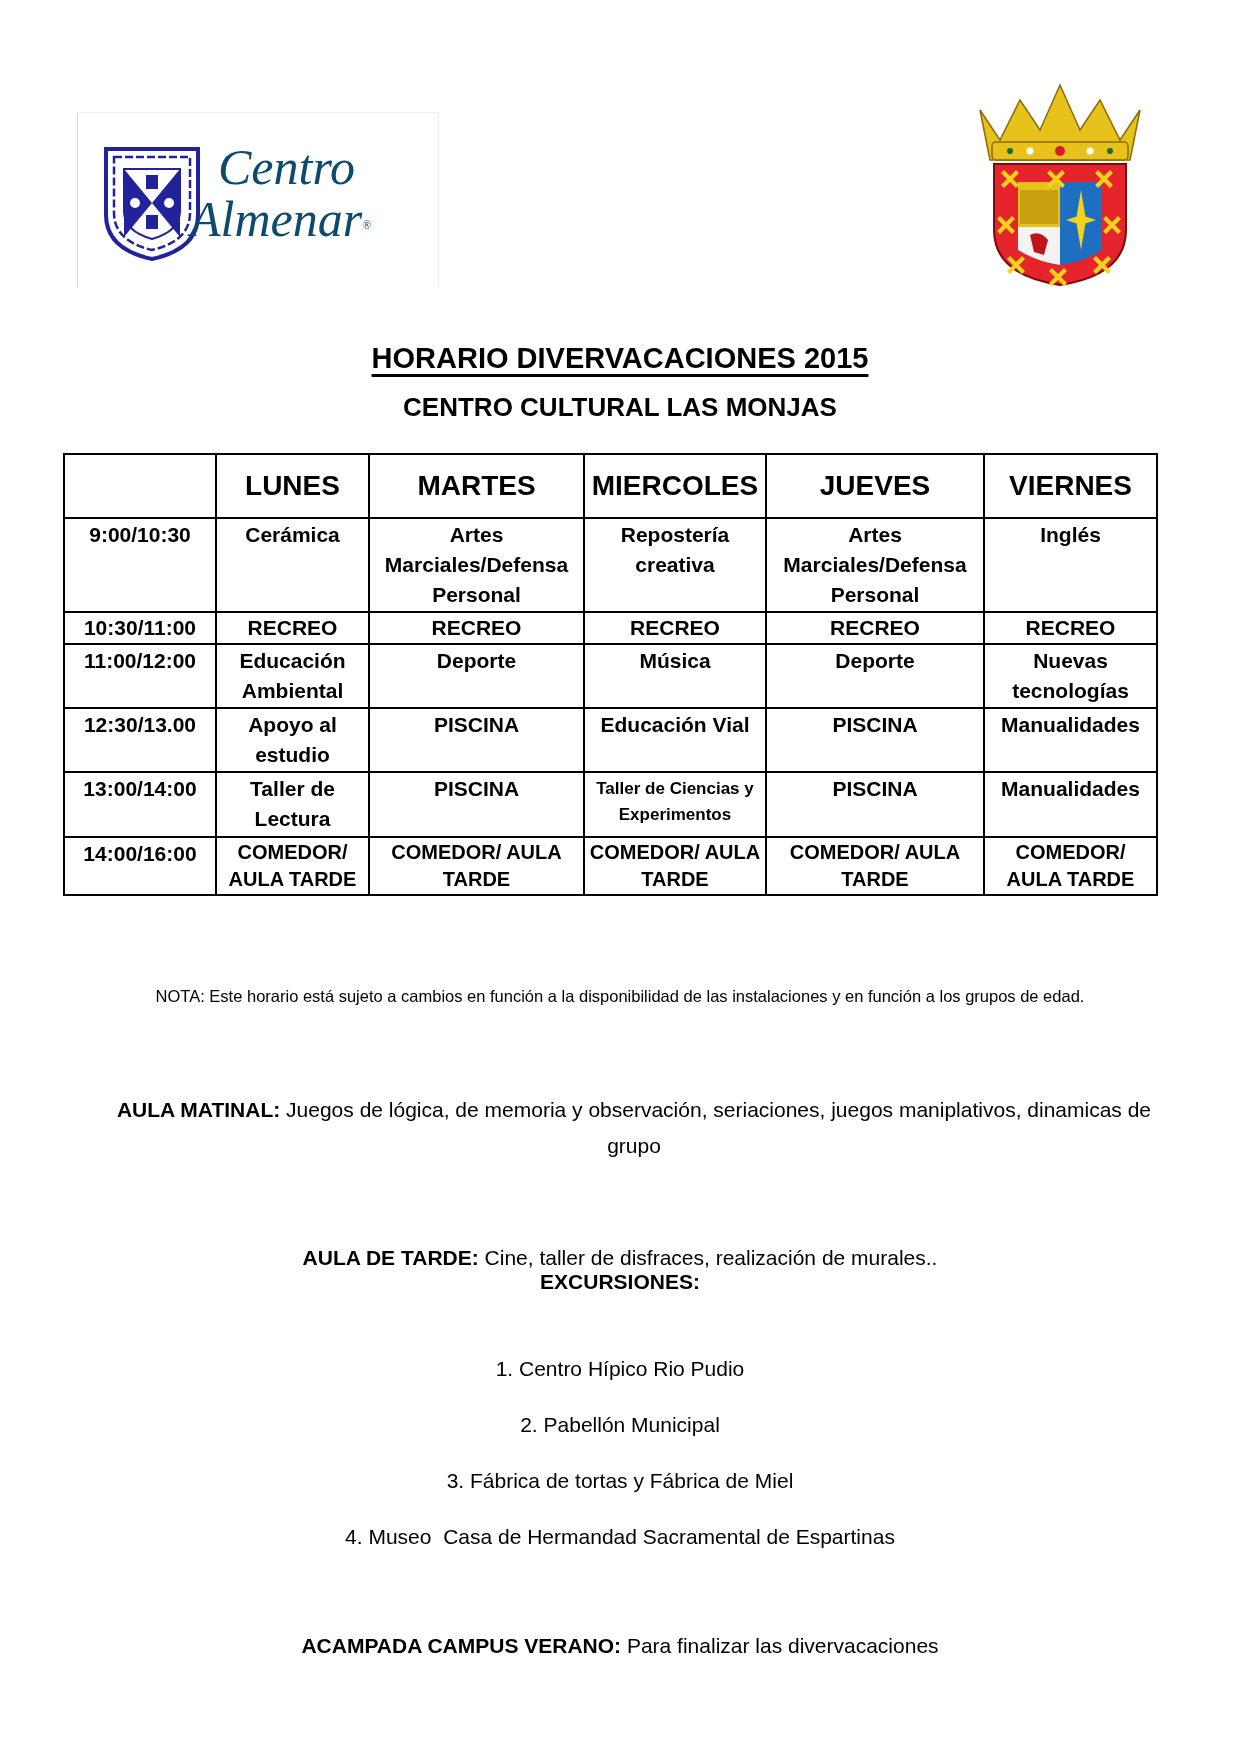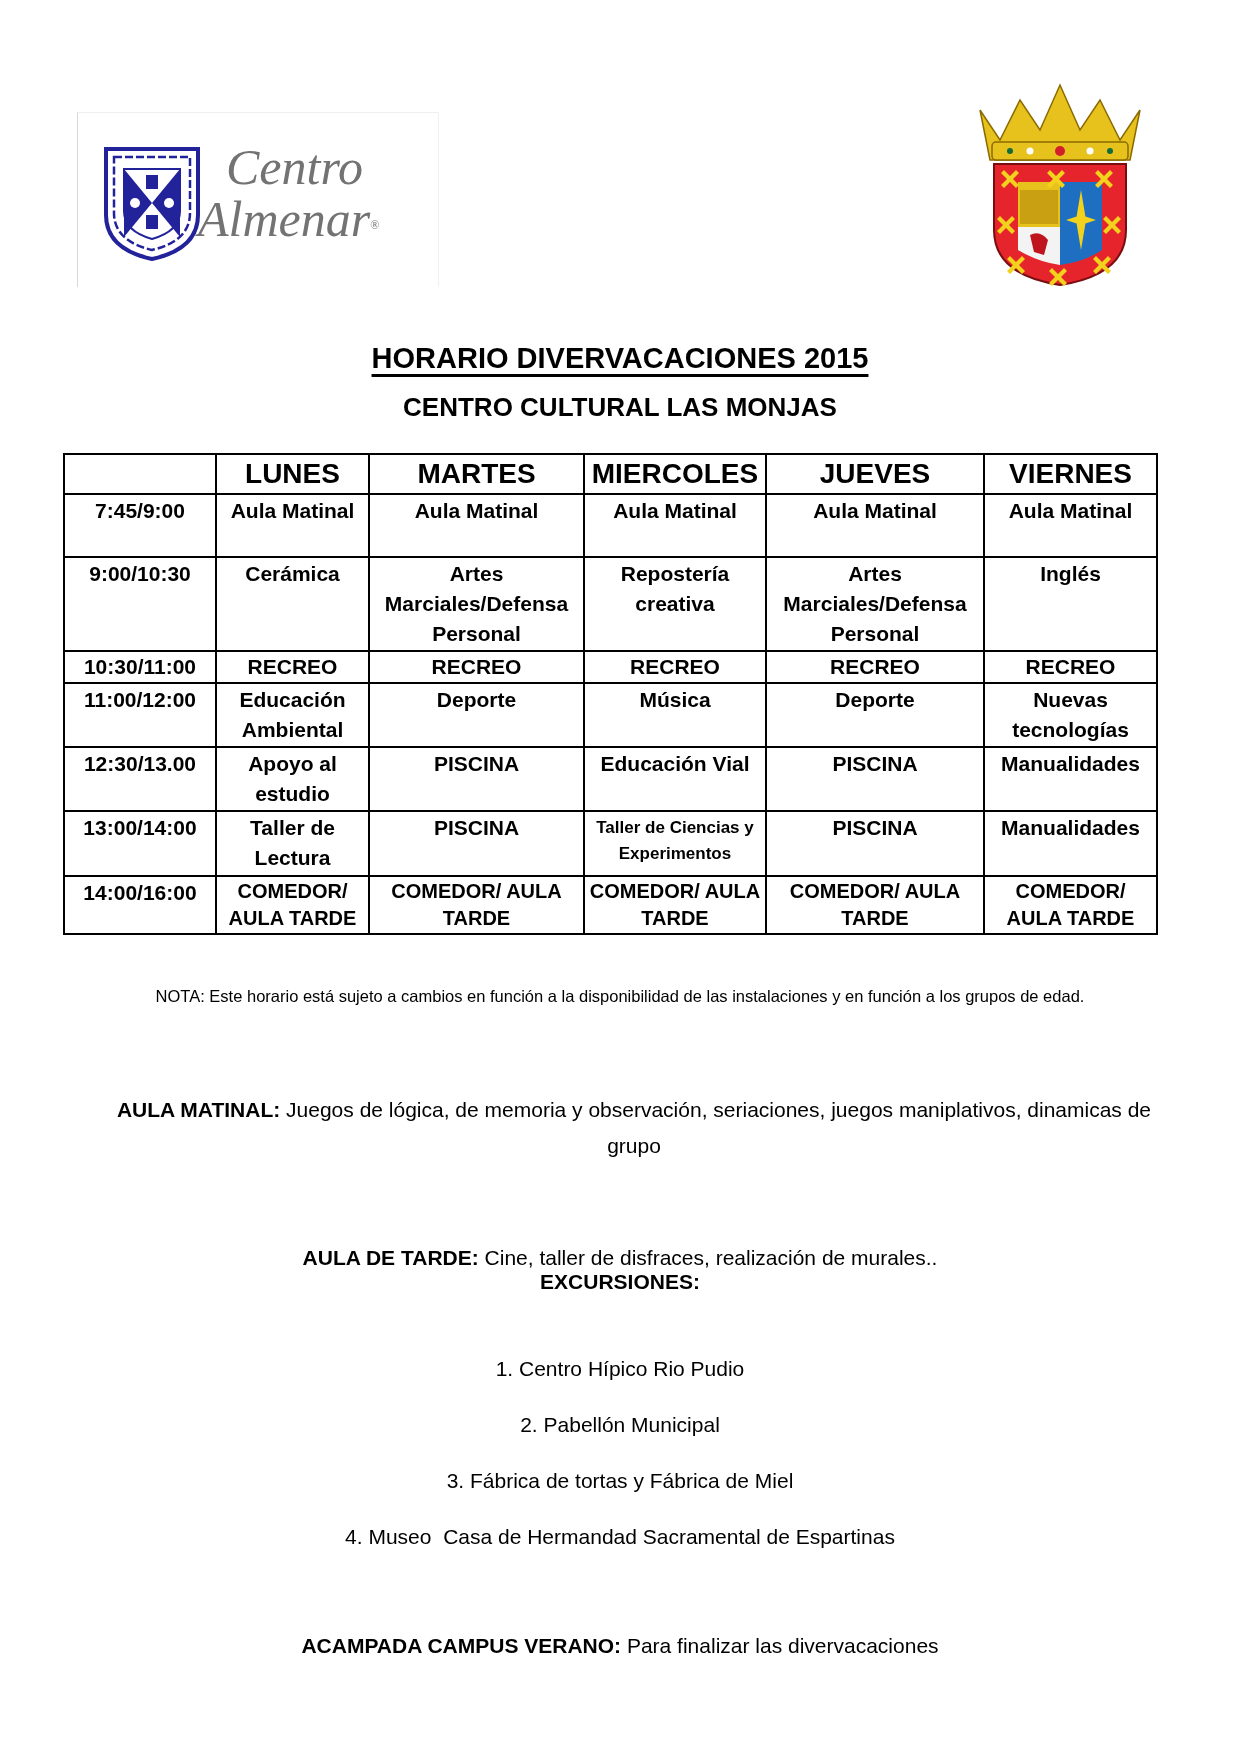--- a/index.html
+++ b/index.html
@@ -3,37 +3,37 @@
 <meta charset="utf-8">
 <style>
   html, body { margin: 0; padding: 0; background: #ffffff; }
   body { width: 1240px; height: 1754px; position: relative; overflow: hidden;
          font-family: "Liberation Sans", sans-serif; color: #000; }
 
   
   .logo-left { position: absolute; left: 77px; top: 112px; width: 362px; height: 175px;
                border-left: 1px solid #d8d8d8; border-top: 1px solid #f0f0f0; border-right: 1px solid #f0f0f0; box-sizing: border-box; }
   .logo-left svg { position: absolute; left: 24px; top: 32px; }
-  .logo-text { position: absolute; left: 120px; top: 28px; color: #737373;
+  .logo-text { position: absolute; left: 112px; top: 28px; color: #0c4a6e;
                font-family: "Liberation Serif", serif; font-style: italic; font-size: 50px; line-height: 52px; }
   .logo-text .l1 { display: block; padding-left: 28px; }
   .logo-text .l2 { display: block; }
   .logo-text sup { font-size: 12px; font-style: normal; vertical-align: top; position: relative; top: 6px; }
   .logo-right { position: absolute; left: 960px; top: 70px; width: 200px; height: 220px; }
 
   
   .title { position: absolute; left: 0; width: 1240px; top: 318px; text-align: center;
            font-weight: bold; font-size: 29px; text-decoration: underline; text-decoration-thickness: 3px; text-underline-offset: 6px; margin-top: 24px; }
   .subtitle { position: absolute; left: 0; width: 1240px; top: 392px; text-align: center;
               font-weight: bold; font-size: 26px; }
 
   
   table.sched { position: absolute; left: 63px; top: 453px; width: 1093px; border-collapse: collapse; table-layout: fixed; }
   table.sched th, table.sched td { border: 2px solid #000; text-align: center; vertical-align: top; padding: 1px 2px; font-weight: bold; }
-  table.sched th { font-size: 28px; height: 38px; line-height: 38px; padding: 0 2px; }
+  table.sched th { font-size: 28px; height: 38px; line-height: 38px; padding: 12px 2px; }
   table.sched td { font-size: 21px; line-height: 30px; }
   table.sched td.time { font-size: 21px; }
   table.sched td.small { font-size: 17px; line-height: 26px; padding-top: 3px; margin-top: 18px; }
   table.sched td.comedor { font-size: 20px; line-height: 27px; }
   tr.r-1 td { height: 59px; }
   tr.r-2 td { height: 89px; }
   tr.r-3 td { height: 28px; line-height: 28px; }
   tr.r-4 td, tr.r-5 td, tr.r-6 td { height: 59px; }
   tr.r-7 td { height: 54px; }
 
@@ -113,28 +113,20 @@
     <tr>
       <th></th>
       <th>LUNES</th>
       <th>MARTES</th>
       <th>MIERCOLES</th>
       <th>JUEVES</th>
       <th>VIERNES</th>
     </tr>
   </thead>
   <tbody>
-    <tr class="r-1">
-      <td class="time">7:45/9:00</td>
-      <td>Aula Matinal</td>
-      <td>Aula Matinal</td>
-      <td>Aula Matinal</td>
-      <td>Aula Matinal</td>
-      <td>Aula Matinal</td>
-    </tr>
     <tr class="r-2">
       <td class="time">9:00/10:30</td>
       <td>Cerámica</td>
       <td>Artes Marciales/Defensa Personal</td>
       <td>Repostería creativa</td>
       <td>Artes Marciales/Defensa Personal</td>
       <td>Inglés</td>
     </tr>
     <tr class="r-3">
       <td class="time">10:30/11:00</td>

